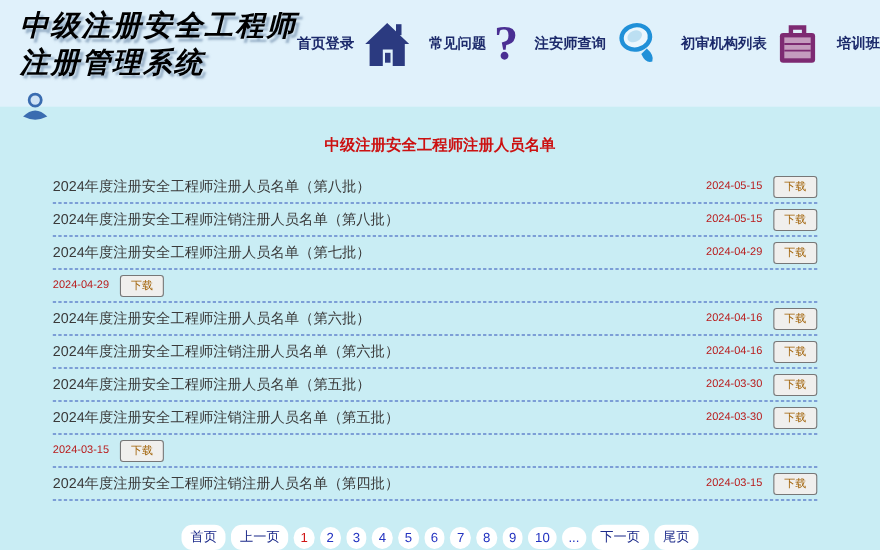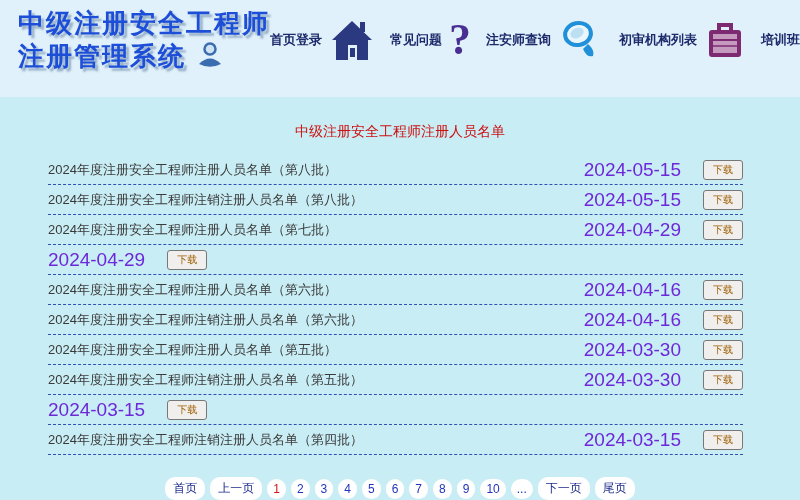--- a/index.html
+++ b/index.html
@@ -9,41 +9,42 @@
     background:#c9edf4;
     overflow:hidden;
   }
   .header {
     height:97px; background:#e0f1fb;
     display:flex; align-items:flex-start;
     padding:0 10px 0 18px;
   }
   .logo { margin-top:7px; }
   .logo-line {
-    font-size:26px; font-weight:bold; color:#1d4ed8;
+    font-size:26px; font-weight:bold; color:#000000;
     letter-spacing:2px; line-height:33px;
     text-shadow:3px 3px 2px rgba(110,140,170,.65);
     white-space:nowrap;
-  }
-  .logo-line2-row { display:flex; align-items:center; gap:10px; }
+    font-style:italic;
+  }
+  .logo-line2-row { display:flex; align-items:flex-start; gap:10px;flex-direction:column; }
   .nav { margin-left:auto; display:flex; align-items:flex-start; gap:15px; }
   .nav-item { display:flex; flex-direction:row; align-items:center; gap:7px; margin-top:17px; cursor:pointer; }
   .nav-label { font-size:13px; font-weight:bold; color:#1c2a6b; white-space:nowrap; }
   .nav-icon { height:46px; display:flex; align-items:center; justify-content:center; }
   .nav-item.active {
     margin-top:7px; border:3px solid #1d5caa; border-radius:10px;
     background:#f4fcff; padding:5px 6px 4px; gap:3px;
   }
   .nav-item.active .nav-label { font-size:12px; }
   .q-glyph { font-family:"Liberation Serif","DejaVu Serif",serif; font-size:44px; font-weight:bold; color:#4a2f93; line-height:44px; }
-  .main-title { text-align:center; color:#cc1111; font-size:14px; font-weight:normal; margin-top:26px; }
+  .main-title { text-align:center; color:#cc1111; font-size:14px; font-weight:bold; margin-top:26px; }
   .list { margin:14px 57px 0 48px; }
   .row { height:30px; display:flex; align-items:center; border-bottom:1px dashed #3050b8; }
   .row-name { flex:1; font-size:13px; color:#3a3a3a; }
-  .row-date { font-size:19px; color:#6d28d9; margin-right:22px; }
+  .row-date { font-size:10px; color:#b91c1c; margin-right:10px; }
   .dl-btn {
     font-size:10px; color:#a16207; background:#f0efed;
     border:1px solid #777; border-radius:3px;
     padding:2px 9px; cursor:pointer; font-family:inherit;
   }
   .pagination { display:flex; justify-content:center; align-items:center; gap:5px; margin-top:22px; }
   .pg { background:#fff; font-size:12px; padding:3px 8px; color:#1c2a8a; cursor:pointer; white-space:nowrap;border-radius:10px; }
   .pg.page, .pg.ellipsis { color:#2433c0; padding:3px 6px; }
   .pg.current { color:#d01515; }
 </style>

